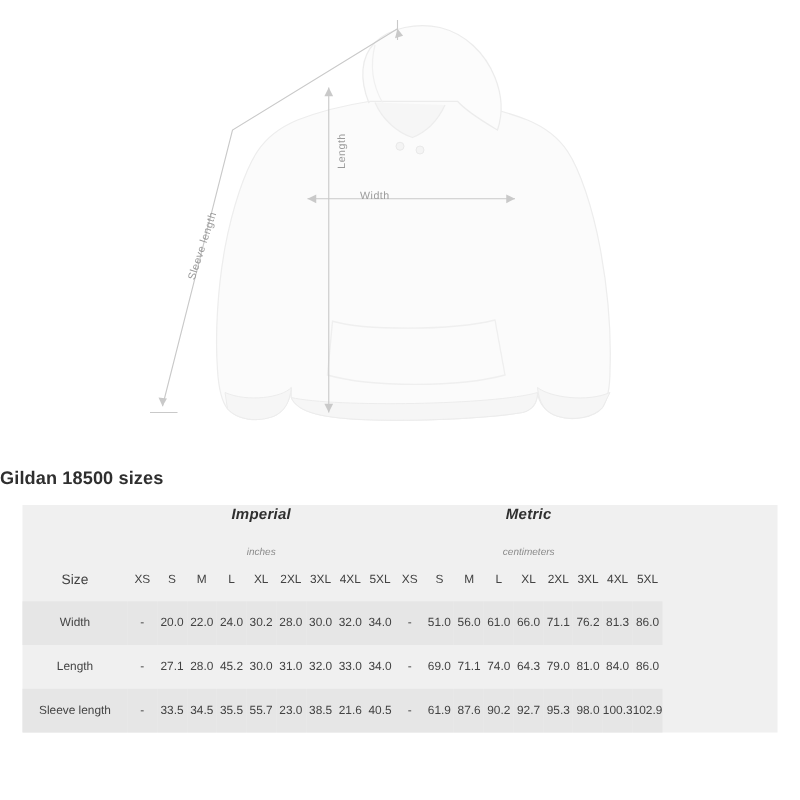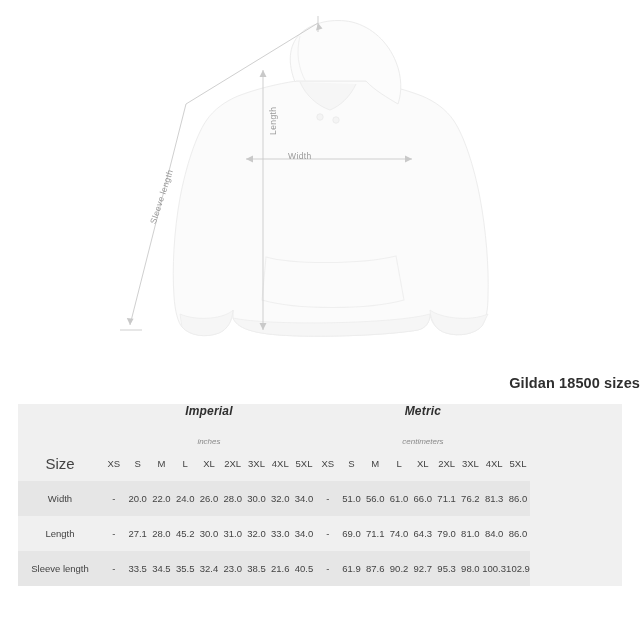--- a/index.html
+++ b/index.html
@@ -31,21 +31,21 @@
   .dim-label.vertical {
     transform: rotate(-90deg);
     transform-origin: left top;
   }
   .dim-label.sleeve {
     transform: rotate(-72deg);
     transform-origin: left top;
   }
 
   
-  .title-block { text-align: right; margin-top: 10px; padding-left: 18px; }
+  .title-block { text-align: left; margin-top: 10px; }
   .chart-title {
     font-size: 14.5px;
     font-weight: bold;
     color: #2f2f2f;
     letter-spacing: 0.1px;
   }
   .chart-note {
     font-size: 8.5px;
     color: #777777;
     margin-top: 9px;
@@ -80,21 +80,21 @@
     letter-spacing: 0.2px;
   }
   .unit-sub {
     font-size: 8px;
     font-style: italic;
     color: #8a8a8a;
     margin-top: 19px;
   }
   
   .hdr-row td { font-size: 9.5px; color: #3a3a3a; }
-  .hdr-row .rowhead { font-size: 15px; }
+  .hdr-row .rowhead { font-size: 11px; }
   .rowhead {
     font-size: 9.5px;
     font-weight: bold;
     color: #3a3a3a;
   }
   tr.alt { background: #e6e6e6; }
   .col-label { width: 84px; }
 </style>
 </head>
 <body>
@@ -235,21 +235,21 @@
         <td>4XL</td>
         <td>5XL</td>
       </tr>
 
       <tr class="alt">
         <td class="rowhead">Width</td>
         <td>-</td>
         <td>20.0</td>
         <td>22.0</td>
         <td>24.0</td>
-        <td>26.0</td>
+        <td>30.2</td>
         <td>28.0</td>
         <td>30.0</td>
         <td>32.0</td>
         <td>34.0</td>
         <td>-</td>
         <td>51.0</td>
         <td>56.0</td>
         <td>61.0</td>
         <td>66.0</td>
         <td>71.1</td>
@@ -279,21 +279,21 @@
         <td>84.0</td>
         <td>86.0</td>
       </tr>
 
       <tr class="alt">
         <td class="rowhead">Sleeve length</td>
         <td>-</td>
         <td>33.5</td>
         <td>34.5</td>
         <td>35.5</td>
-        <td>32.4</td>
+        <td>55.7</td>
         <td>23.0</td>
         <td>38.5</td>
         <td>21.6</td>
         <td>40.5</td>
         <td>-</td>
         <td>61.9</td>
         <td>87.6</td>
         <td>90.2</td>
         <td>92.7</td>
         <td>95.3</td>

